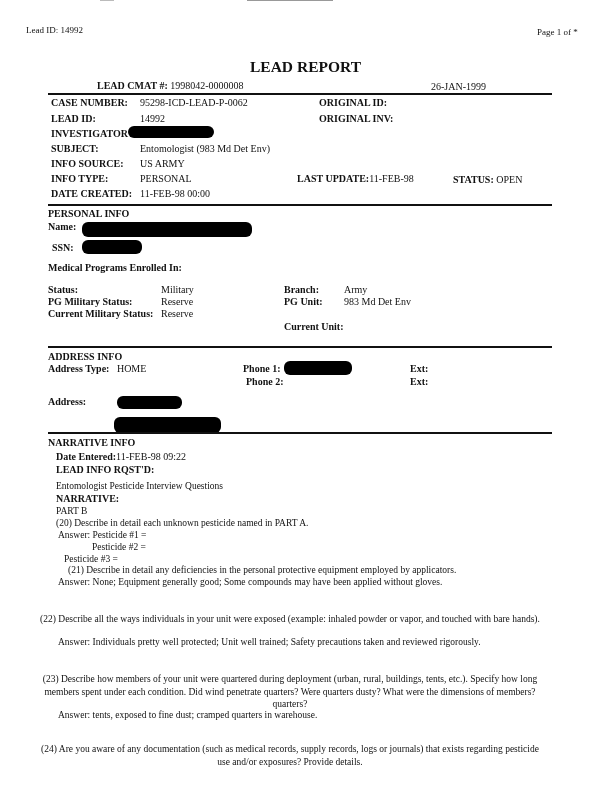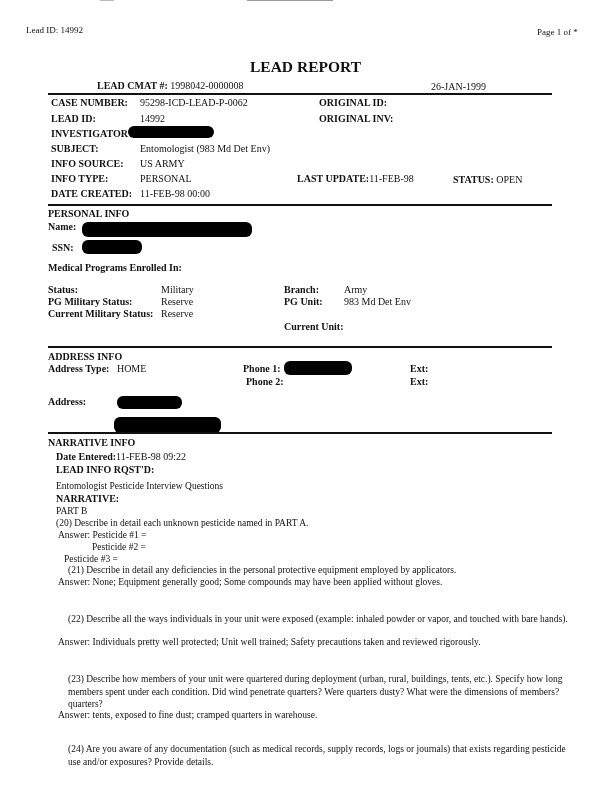--- a/index.html
+++ b/index.html
@@ -11,21 +11,21 @@
     .abs { position: absolute; white-space: nowrap; }
     .hdr-small { font-size: 9px; }
     .title { font-size: 15.5px; font-weight: bold; }
     .b { font-weight: bold; }
     .f10 { font-size: 10px; }
     .f9 { font-size: 9.5px; }
     .rule { position: absolute; background: #111; }
     .redact { position: absolute; background: #000; border-radius: 6px; }
     .topmark { position: absolute; left: 247px; top: 0px; width: 86px; height: 1px; background: #999; }
     .topmark2 { position: absolute; left: 100px; top: 0px; width: 14px; height: 1px; background: #bbb; }
-    .para { position: absolute; left: 68px; width: 500px; font-size: 9.5px; line-height: 12.5px; white-space: normal; }
+    .para { position: absolute; left: 40px; width: 500px; font-size: 9.5px; line-height: 12.5px; white-space: normal; text-align: center; }
   </style>
 </head>
 <body>
 
 <div class="topmark2"></div>
 <div class="topmark"></div>
 
 <div class="abs hdr-small" style="left:26px; top:25px;">Lead ID: 14992</div>
 <div class="abs hdr-small" style="left:537px; top:27px;">Page 1 of  *</div>
 

